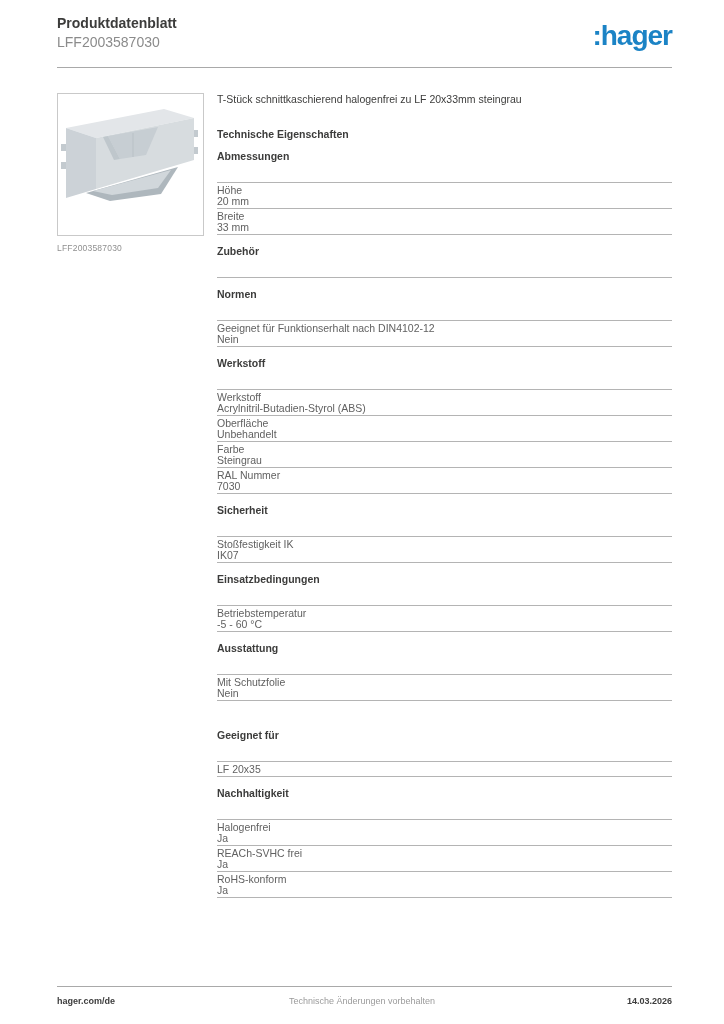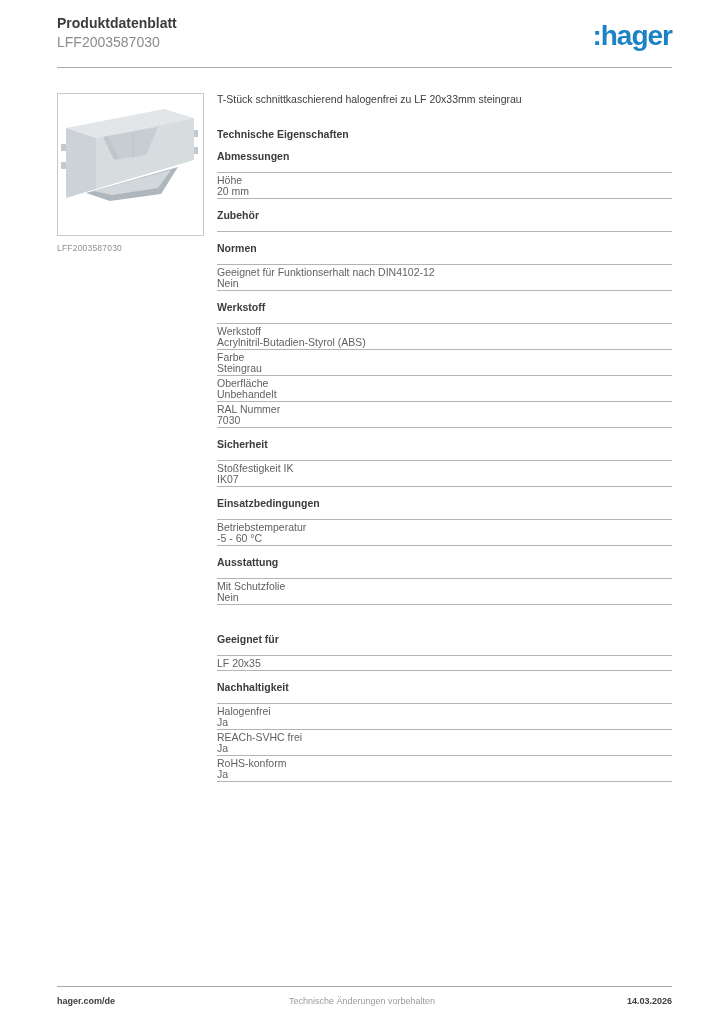--- a/index.html
+++ b/index.html
@@ -48,21 +48,21 @@
     font-weight: normal; color: #3c3c3b;
   }
   .tech-heading {
     margin: 23px 0 0 0; font-size: 10.5px; line-height: 12px;
     font-weight: bold; color: #3c3c3b;
   }
   .section { margin-top: 11px; }
   .section.extra-gap { margin-top: 29px; }
   .section-title {
     font-size: 10.5px; line-height: 11px; font-weight: bold; color: #3c3c3b;
-    padding-bottom: 10px; border-bottom: 1px solid #b4b4b4;
+    padding-bottom: 20px; border-bottom: 1px solid #b4b4b4;
   }
   .row {
     display: flex; justify-content: space-between; align-items: baseline;
     font-size: 10.5px; line-height: 11px; color: #616161;
     padding: 2px 0 1px 0; border-bottom: 1px solid #b4b4b4; flex-direction: column;
   }
   .row-label { padding-right: 10px; }
   .row-value { text-align: right; white-space: nowrap; }
   
   .footer-rule {
@@ -121,44 +121,48 @@
   <div class="content-col">
     <h1 class="product-title">T-Stück schnittkaschierend halogenfrei zu LF 20x33mm steingrau</h1>
     <h2 class="tech-heading">Technische Eigenschaften</h2>
     <div id="sections">
         <section class="section">
           <div class="section-title">Abmessungen</div>
           <div class="row">
             <span class="row-label">Höhe</span>
             <span class="row-value">20 mm</span>
           </div>
+          <div class="row">
+            <span class="row-label">Breite</span>
+            <span class="row-value">33 mm</span>
+          </div>
         </section>
         <section class="section">
           <div class="section-title">Zubehör</div>
         </section>
         <section class="section">
           <div class="section-title">Normen</div>
           <div class="row">
             <span class="row-label">Geeignet für Funktionserhalt nach DIN4102-12</span>
             <span class="row-value">Nein</span>
           </div>
         </section>
         <section class="section">
           <div class="section-title">Werkstoff</div>
           <div class="row">
             <span class="row-label">Werkstoff</span>
             <span class="row-value">Acrylnitril-Butadien-Styrol (ABS)</span>
           </div>
           <div class="row">
+            <span class="row-label">Oberfläche</span>
+            <span class="row-value">Unbehandelt</span>
+          </div>
+          <div class="row">
             <span class="row-label">Farbe</span>
             <span class="row-value">Steingrau</span>
-          </div>
-          <div class="row">
-            <span class="row-label">Oberfläche</span>
-            <span class="row-value">Unbehandelt</span>
           </div>
           <div class="row">
             <span class="row-label">RAL Nummer</span>
             <span class="row-value">7030</span>
           </div>
         </section>
         <section class="section">
           <div class="section-title">Sicherheit</div>
           <div class="row">
             <span class="row-label">Stoßfestigkeit IK</span>

